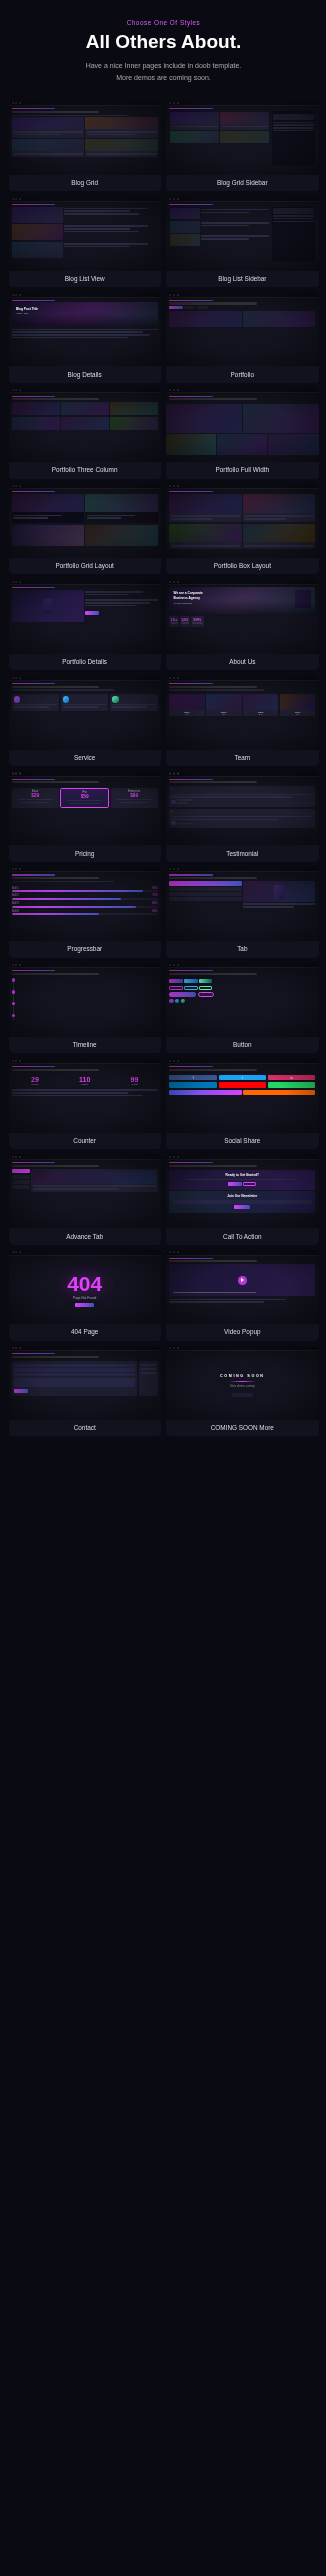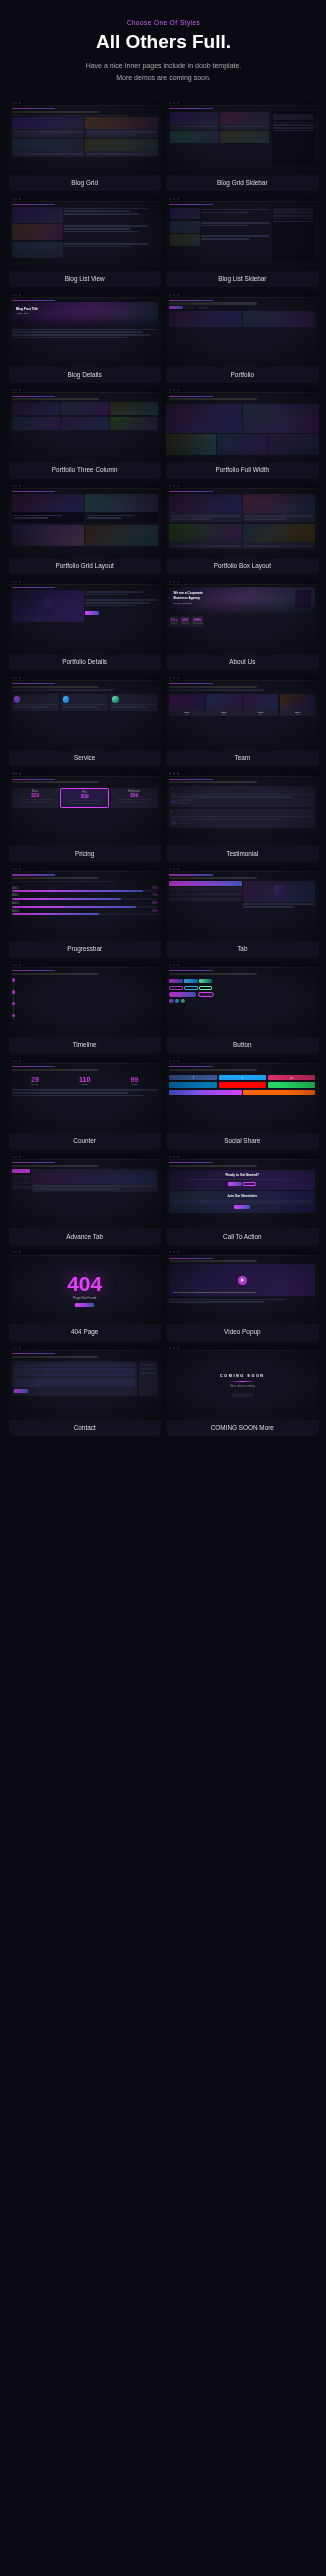--- a/index.html
+++ b/index.html
@@ -465,21 +465,21 @@
     .coming-soon-card .card-thumb {
       background: #0a0a15;
     }
   </style>
 </head>
 <body>
 
 <div>
   <div class="header">
     <div class="header-tag">Choose One Of Styles</div>
-    <h1 class="header-title">All Others Full.</h1>
+    <h1 class="header-title">All Others About.</h1>
     <p class="header-subtitle">Have a nice Inner pages include in doob template.<br>More demos are coming soon.</p>
   </div>
 
   <div class="grid">
 
     <div class="card">
       <div class="card-thumb">
         <div class="page-thumb blog-grid-thumb">
           <div class="pt-header">
             <div class="pt-dot"></div>

